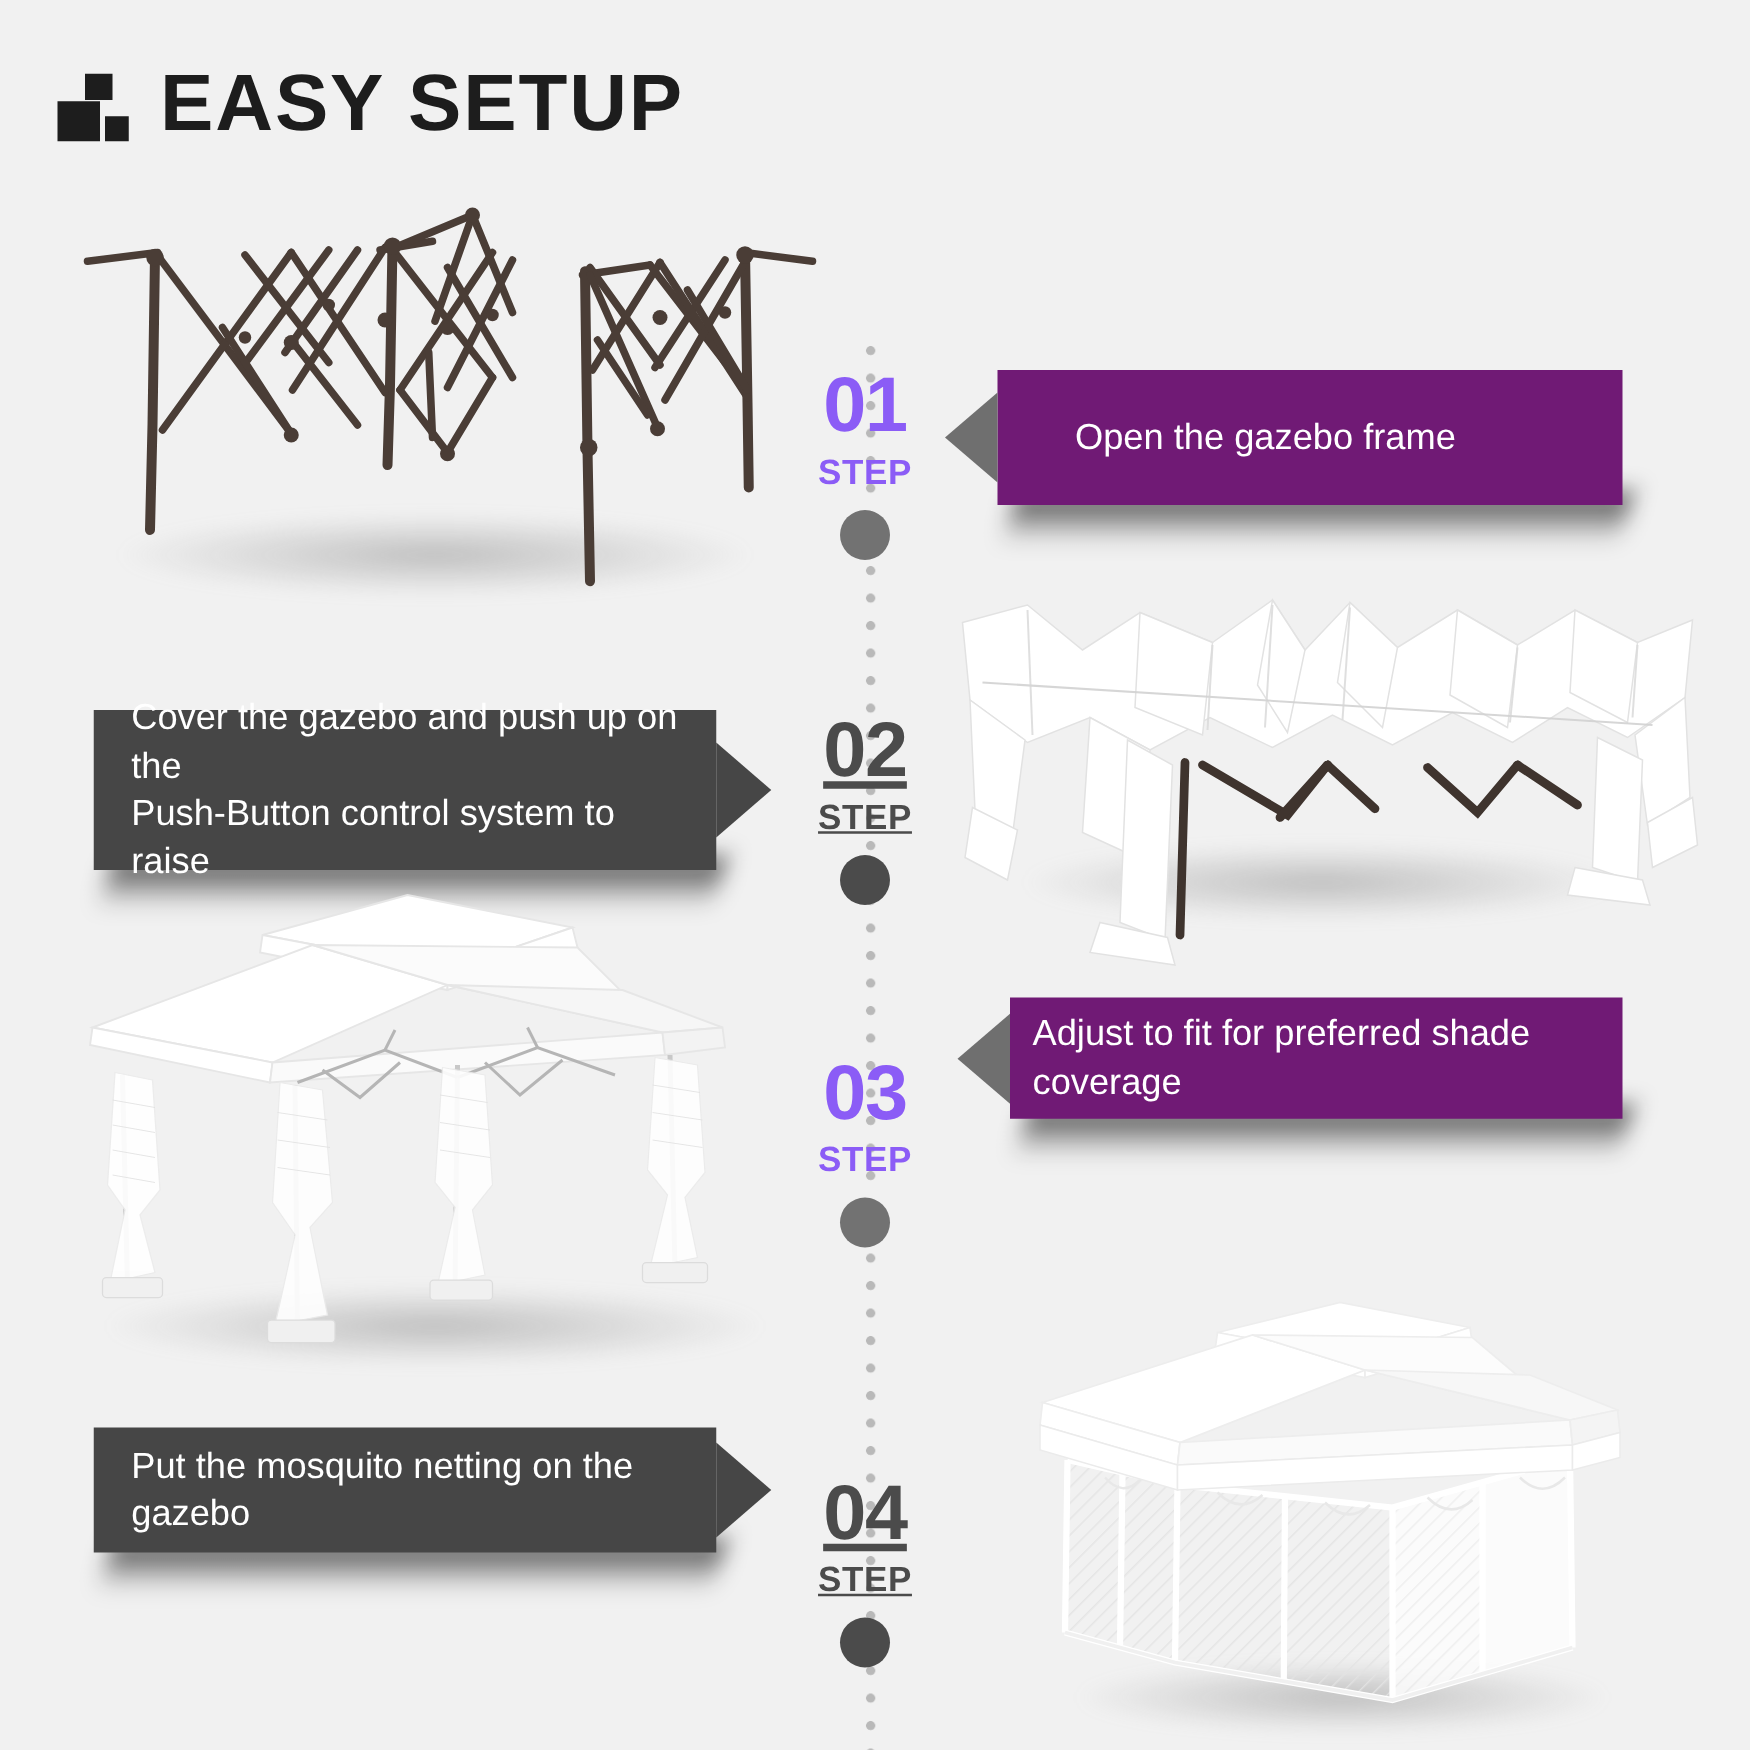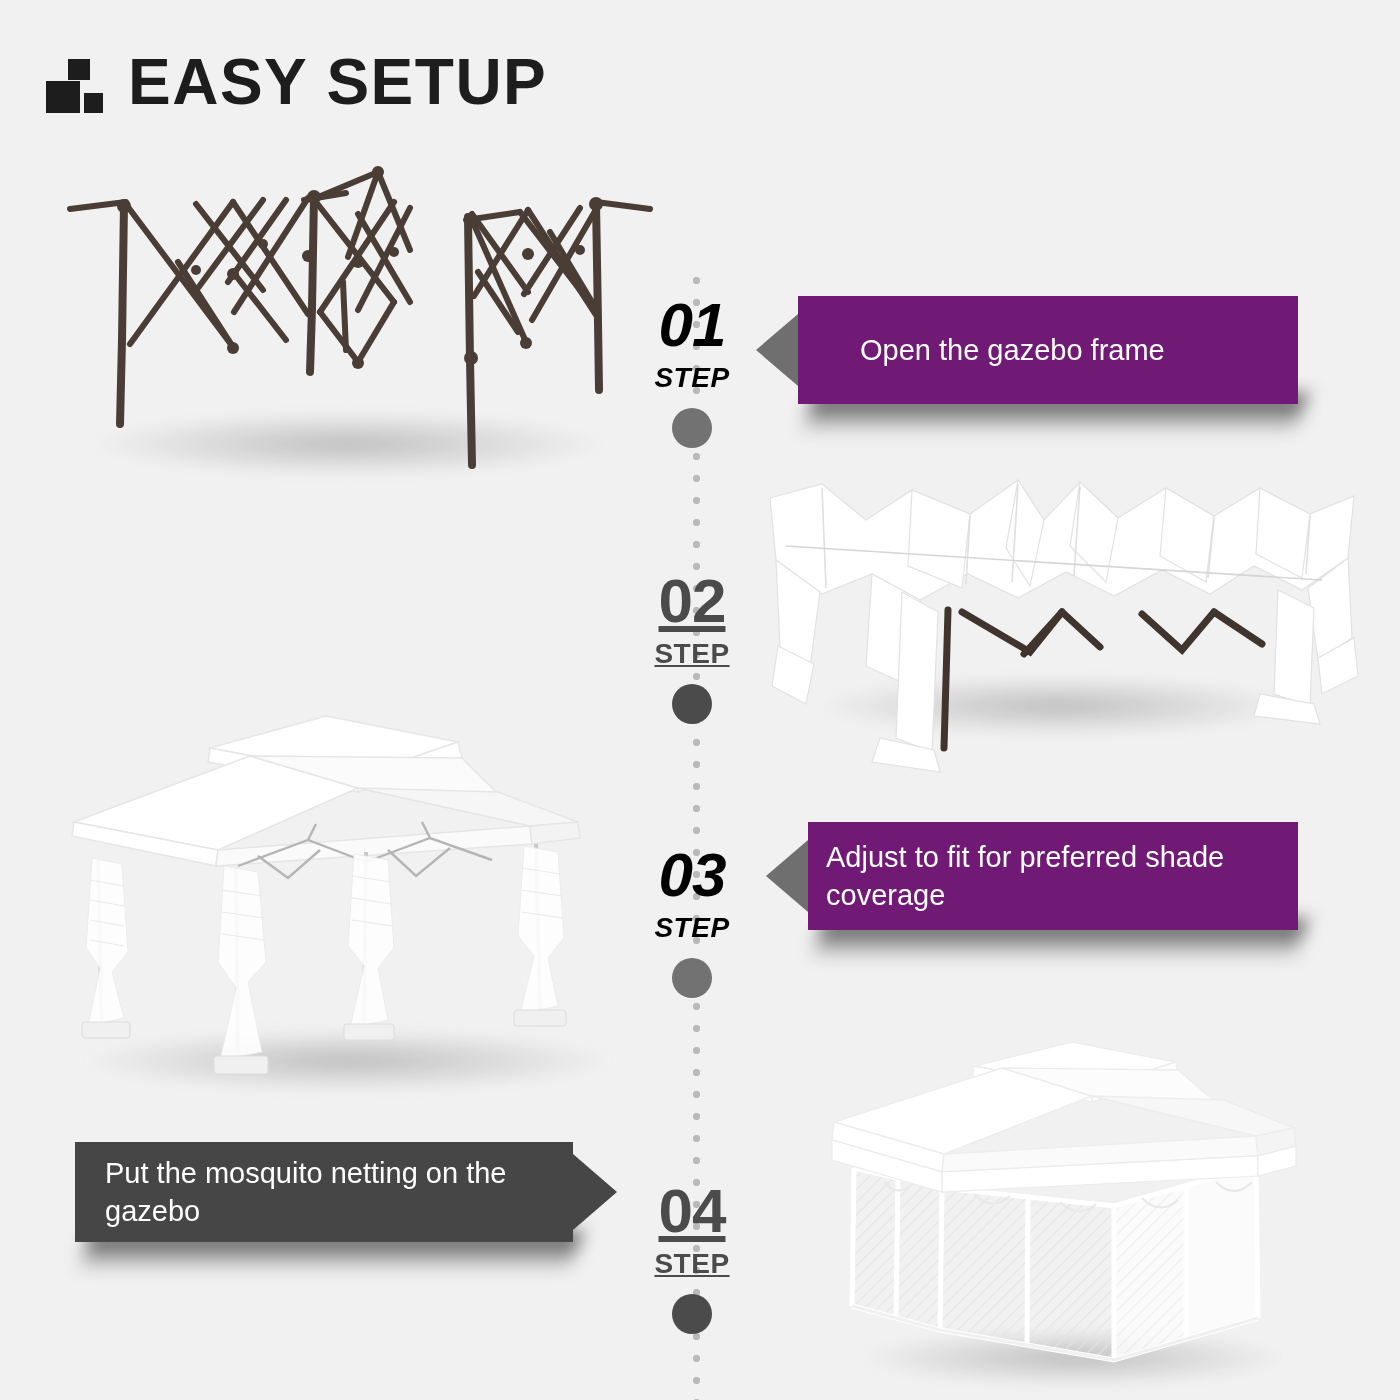--- a/index.html
+++ b/index.html
@@ -85,21 +85,21 @@
     letter-spacing: 0.5px;
     margin-top: 6px;
   }
   .step-bullet {
     width: 40px;
     height: 40px;
     border-radius: 50%;
     margin: 14px auto 0 auto;
   }
   .tone-light .step-num,
-  .tone-light .step-word { color: #000000; font-style: italic; }
+  .tone-light .step-word { color: #8b5cf6; }
   .tone-light .step-bullet { background: #727272; }
   .tone-dark .step-num,
   .tone-dark .step-word { color: #4b4b4b; text-decoration: underline; }
   .tone-dark .step-bullet { background: #4b4b4b; }
 
   
   .callout {
     position: absolute;
     display: flex;
     align-items: center;
@@ -314,20 +314,27 @@
       </g>
     </svg>
   </div>
 
   <div class="step-marker tone-dark" style="left:612px; top:570px;">
     <div class="step-num">02</div>
     <div class="step-word">STEP</div>
     <div class="step-bullet"></div>
   </div>
 
+  <div class="callout shade-dark point-right" style="left:75px; top:568px; width:498px; height:128px;">
+    <div class="drop"></div>
+    <div class="body" style="padding-left:30px; padding-right:22px;">
+      <div class="notch"></div>
+      <span class="label"><span>Cover the gazebo and push up on the</span><br><span>Push-Button control system to raise</span></span>
+    </div>
+  </div>
 
   <div class="photo" style="left:58px; top:700px; width:590px; height:410px;">
     <div class="ground-shadow" style="left:30px; top:330px; width:520px; height:62px;"></div>
     <svg width="590" height="410" viewBox="0 0 590 410" style="position:absolute;left:0;top:0;">
 
       <g fill="#ffffff" stroke="#e6e6e6" stroke-width="1.5">
         <path d="M152 48 L268 16 L400 42 L300 76 Z"></path>
         <path d="M152 48 L300 76 L300 92 L150 62 Z"></path>
         <path d="M400 42 L300 76 L300 92 L404 58 Z"></path>
 
@@ -377,21 +384,21 @@
       </g>
     </svg>
   </div>
 
   <div class="step-marker tone-light" style="left:612px; top:844px;text-align:center;">
     <div class="step-num">03</div>
     <div class="step-word">STEP</div>
     <div class="step-bullet"></div>
   </div>
 
-  <div class="callout shade-mid point-left" style="left:808px; top:822px; width:490px; height:108px;">
+  <div class="callout shade-mid point-left" style="left:808px; top:798px; width:490px; height:97px;">
     <div class="drop"></div>
     <div class="body" style="padding-left:18px; padding-right:14px;">
       <div class="notch"></div>
       <span class="label">Adjust to fit for preferred shade coverage</span>
     </div>
   </div>
 
   <div class="photo" style="left:824px; top:1030px; width:520px; height:370px;">
     <div class="ground-shadow" style="left:40px; top:300px; width:420px; height:56px;"></div>
     <svg width="520" height="370" viewBox="0 0 520 370" style="position:absolute;left:0;top:0;">

